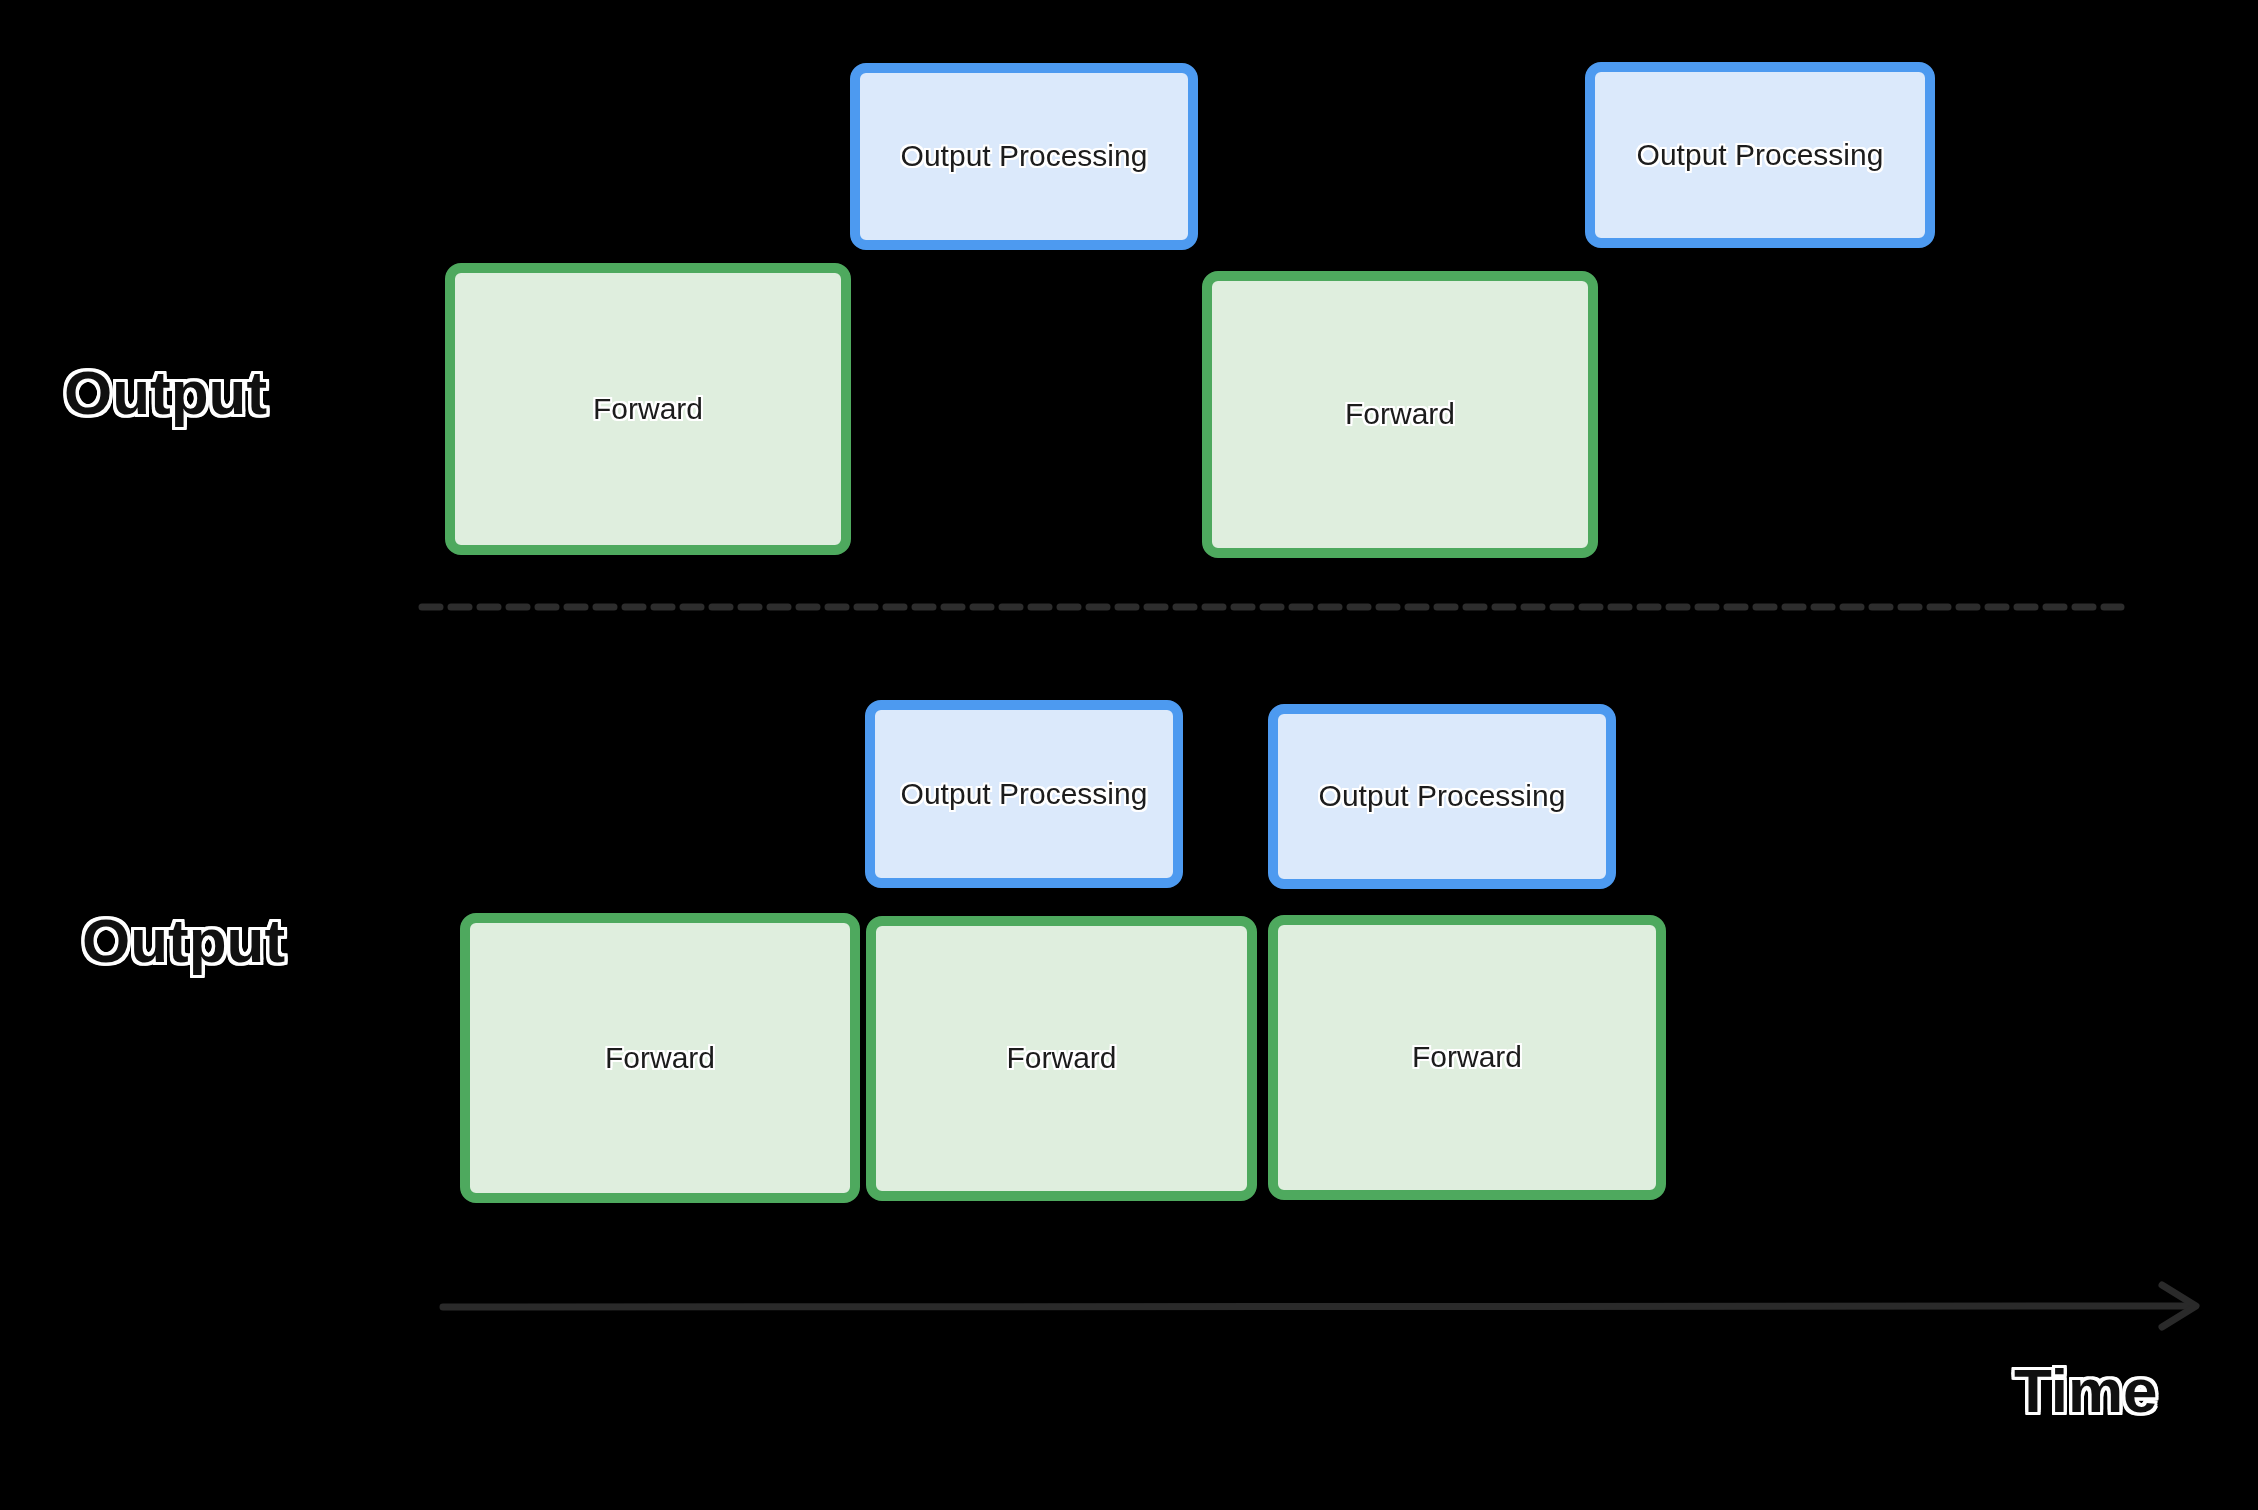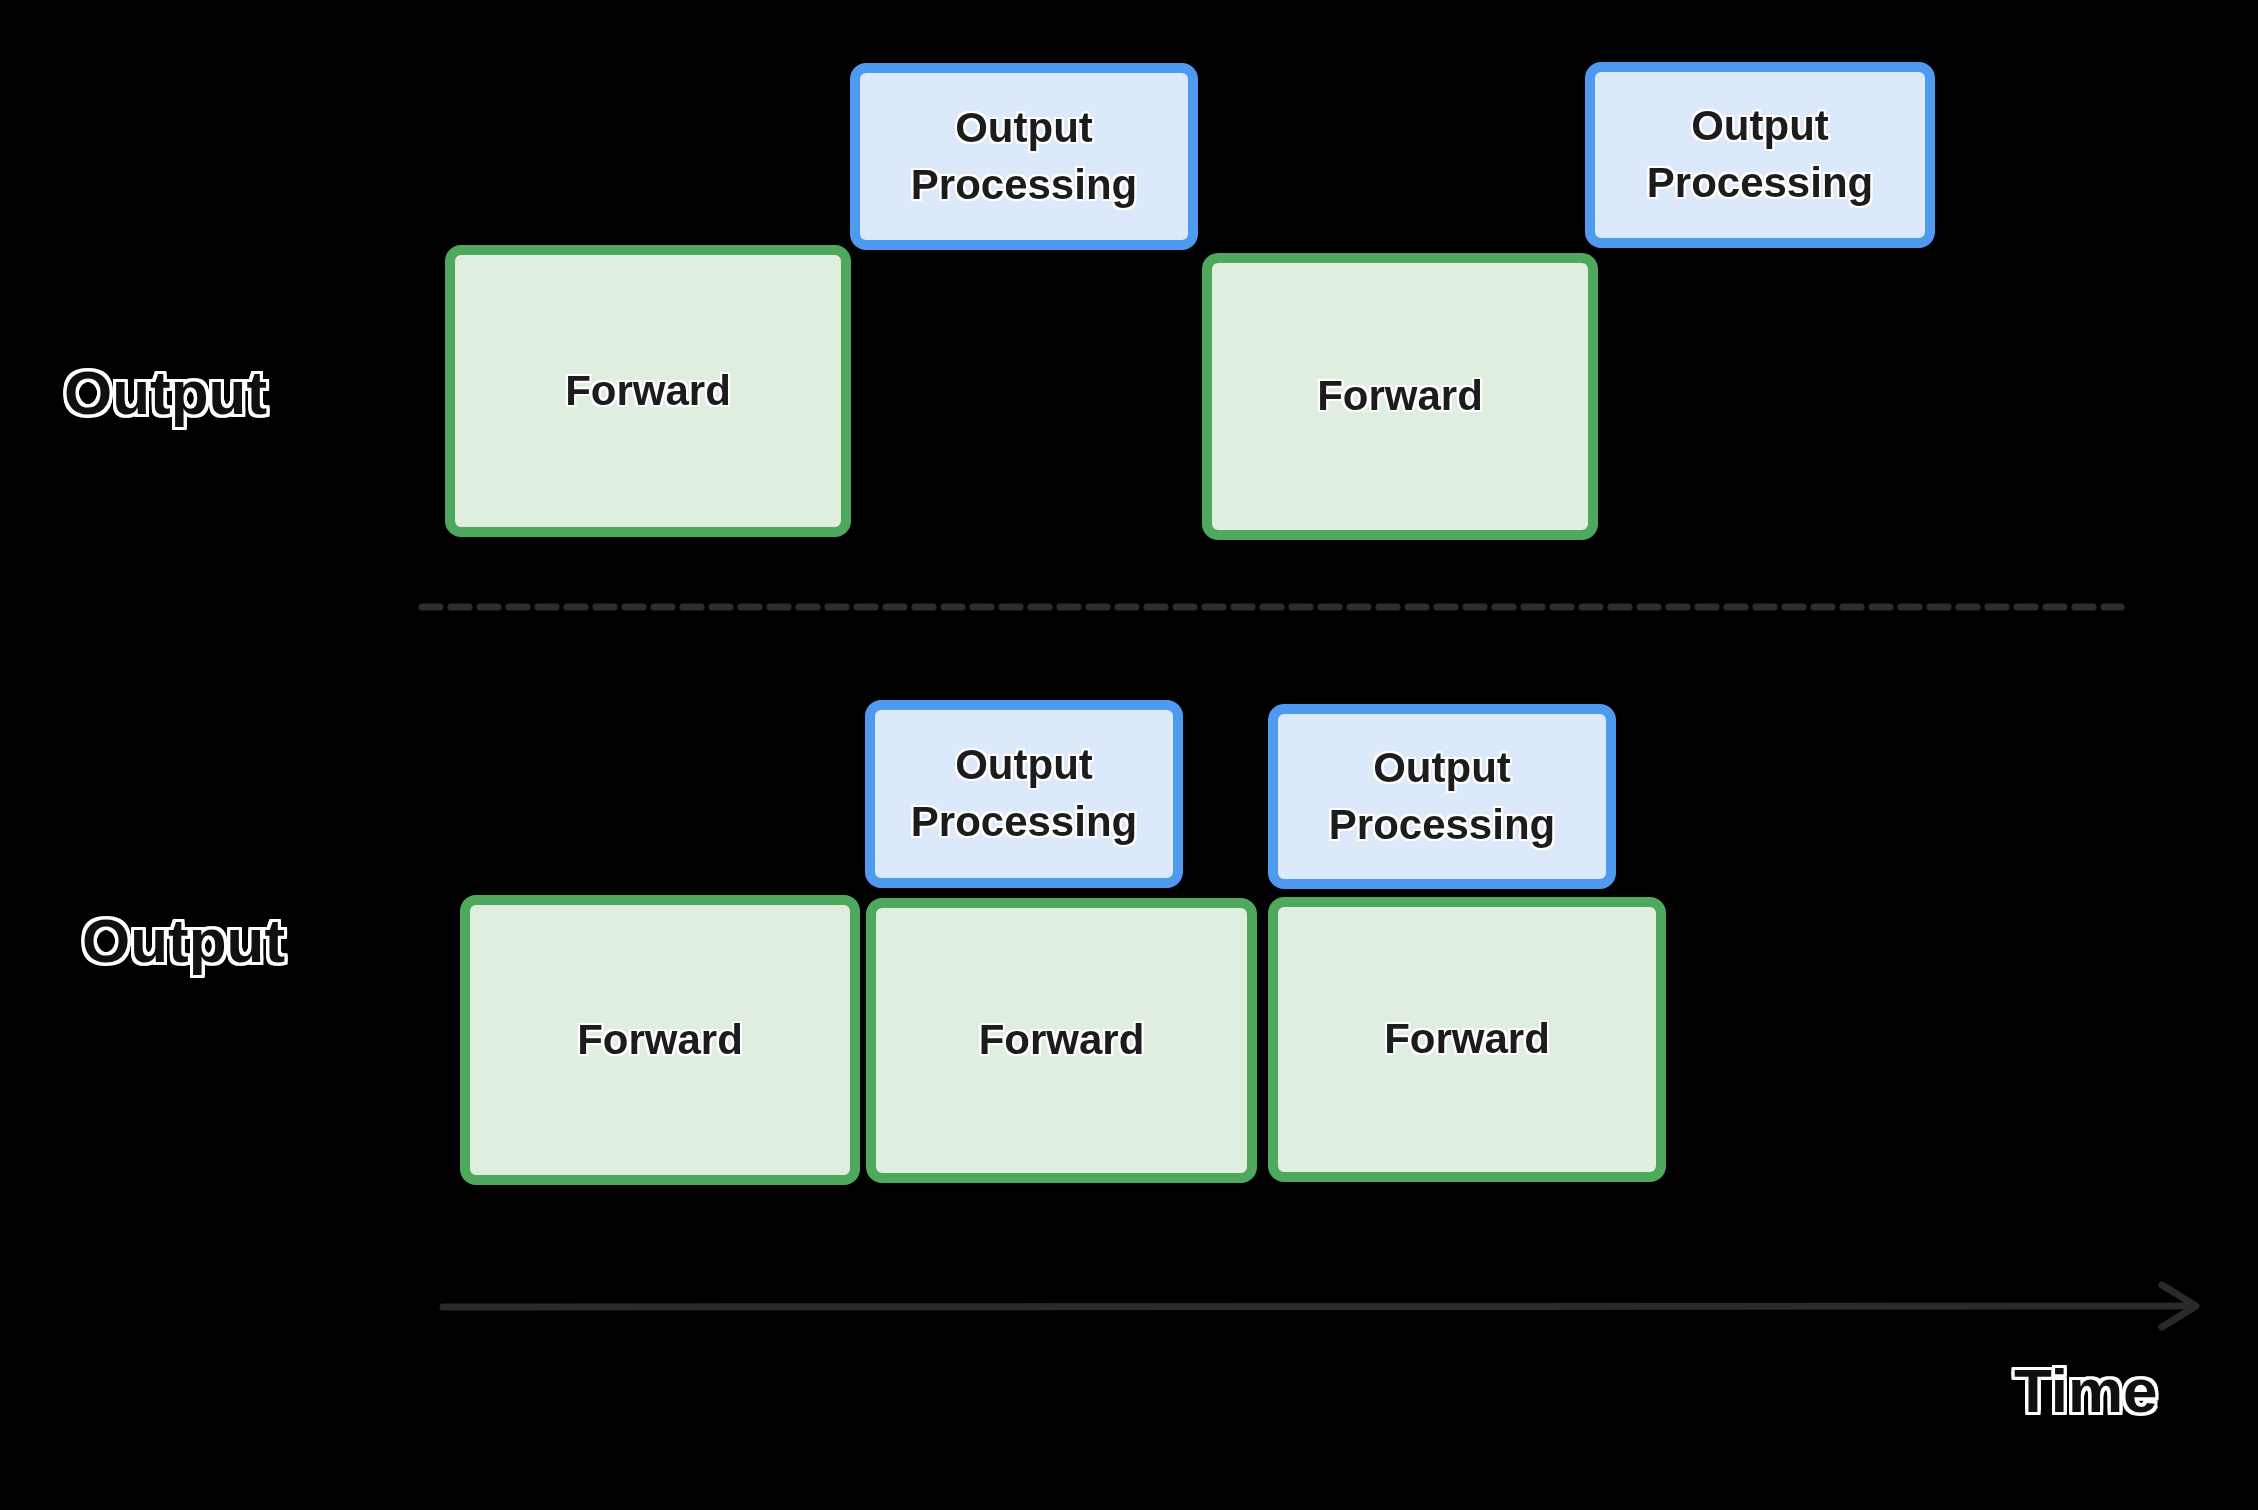--- a/index.html
+++ b/index.html
@@ -22,28 +22,29 @@
     box-sizing: border-box;
     border-radius: 16px;
     display: flex;
     align-items: center;
     justify-content: center;
     text-align: center;
   }
   .box.forward {
     background: var(--forward-fill, #DFEEDE);
     border: 10px solid var(--forward-border, #4EA95E);
+    margin-top: 18px;
   }
   .box.output {
     background: var(--output-fill, #DBE9FB);
     border: 10px solid var(--output-border, #4D9AF0);
   }
   .box-label {
-    font-size: 42px;
-    font-weight: 700;
+    font-size: 30px;
+    font-weight: 400;
     line-height: 1.35;
     color: var(--box-text, #1C1C1C);
     padding: 0 18px;
     text-shadow:
       -2px -2px 0 #fff, 2px -2px 0 #fff, -2px 2px 0 #fff, 2px 2px 0 #fff,
       -2px 0 0 #fff, 2px 0 0 #fff, 0 -2px 0 #fff, 0 2px 0 #fff;
   }
 
   
   .b-f1  { left: 445px;  top: 245px; width: 406px; height: 292px; }

